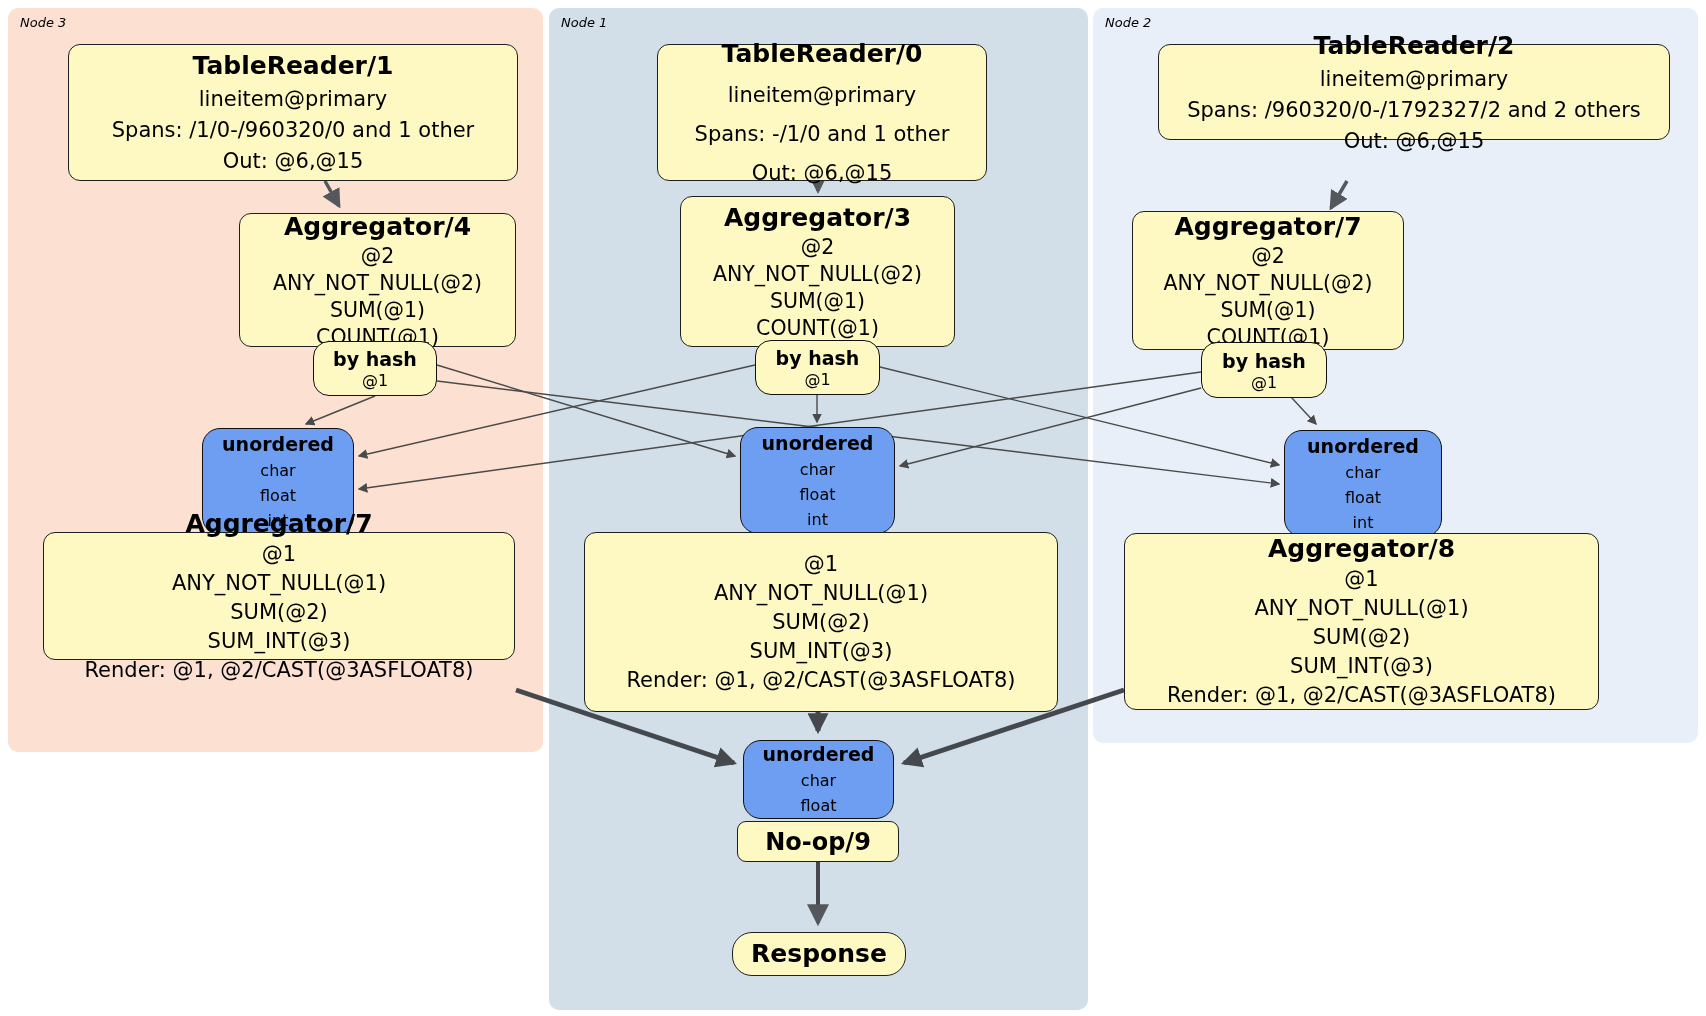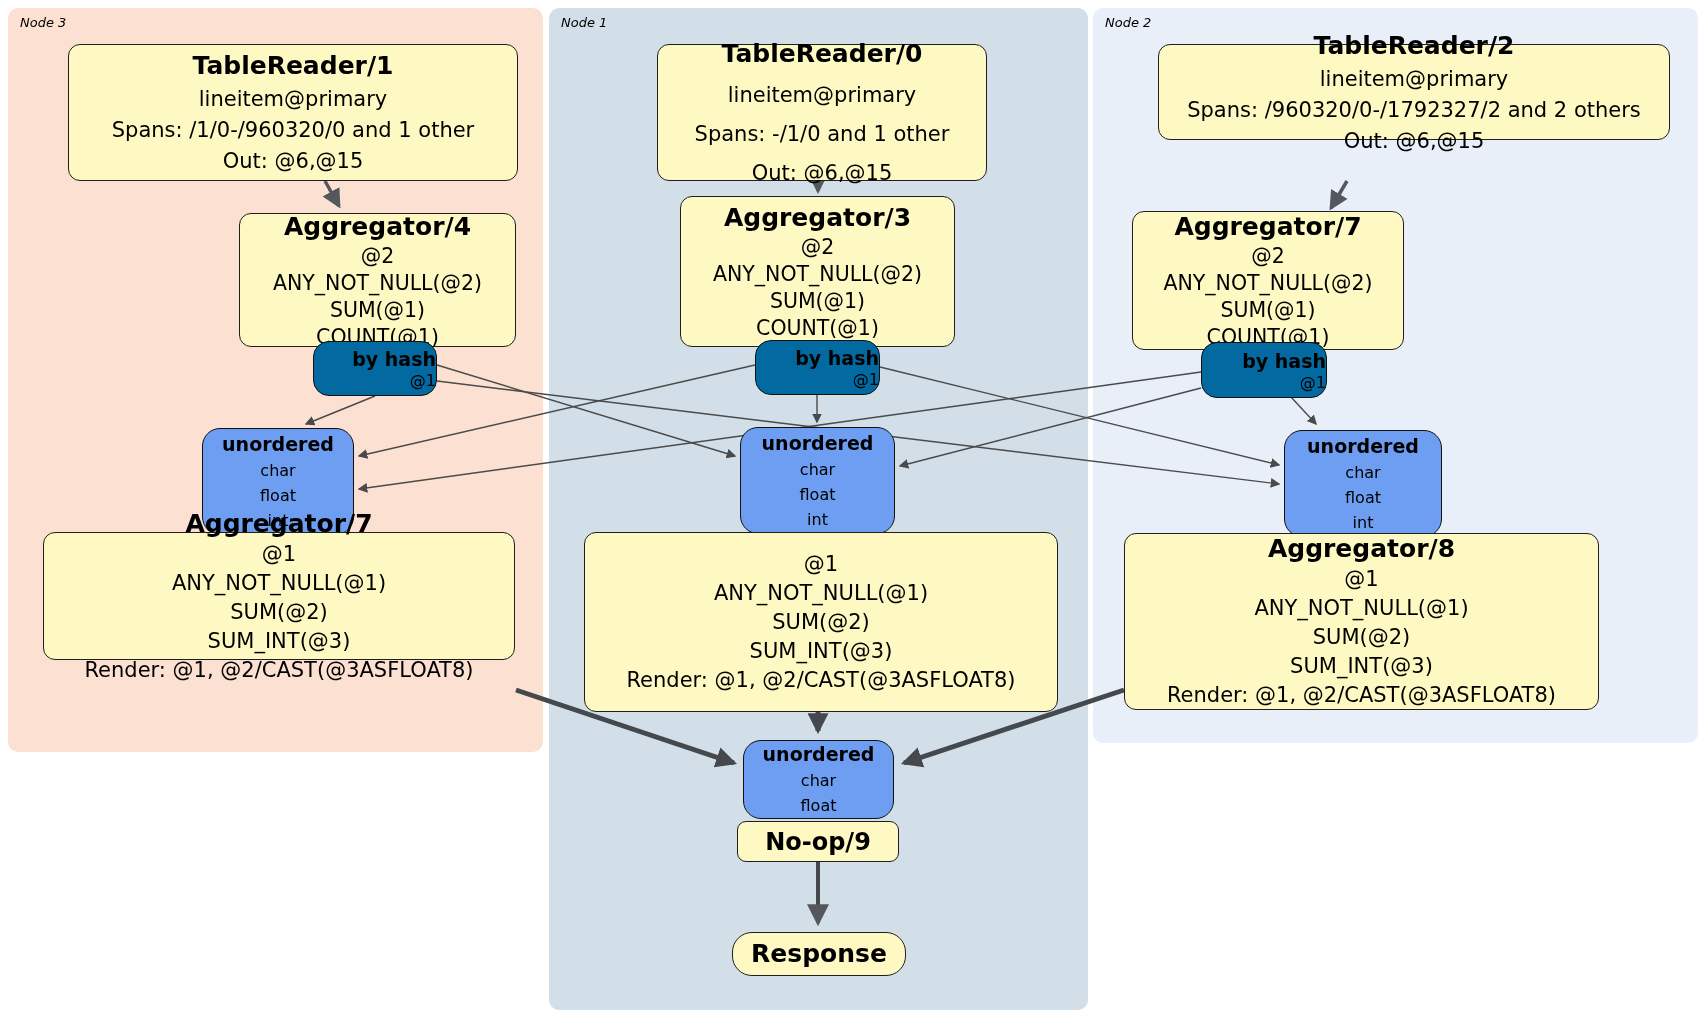--- a/index.html
+++ b/index.html
@@ -8,21 +8,21 @@
     background:#ffffff;color:#000;
     font-family:"DejaVu Sans","Liberation Sans",sans-serif;
   }
   .region{position:absolute;border-radius:10px;}
   .region-label{position:absolute;font-size:13px;line-height:22px;color:#000;font-style:italic;}
   .box{
     position:absolute;display:flex;flex-direction:column;justify-content:center;
     text-align:center;white-space:nowrap;box-sizing:border-box;
   }
   .pbox{background:#fef9c3;border:1.6px solid #1f1f1f;border-radius:12px;}
-  .router{background:#0369a1;border:1.6px solid #111;border-radius:16px;text-align:right;}
+  .router{background:#fef9c3;border:1.6px solid #111;border-radius:16px;}
   .sync{background:#6d9ef1;border:1.6px solid #111;border-radius:18px;}
   .sync-final{background:#6d9ef1;}
   .title{font-weight:bold;}
   .tr .title{font-size:25px;line-height:36px;}
   .tr .line{font-size:21px;line-height:31px;}
   .aggA .title{font-size:25px;line-height:33px;}
   .aggA .line{font-size:20.5px;line-height:27px;}
   .aggB .title{font-size:25px;line-height:32px;}
   .aggB .line{font-size:21px;line-height:29px;}
   .router .title{font-size:19px;line-height:24px;}

